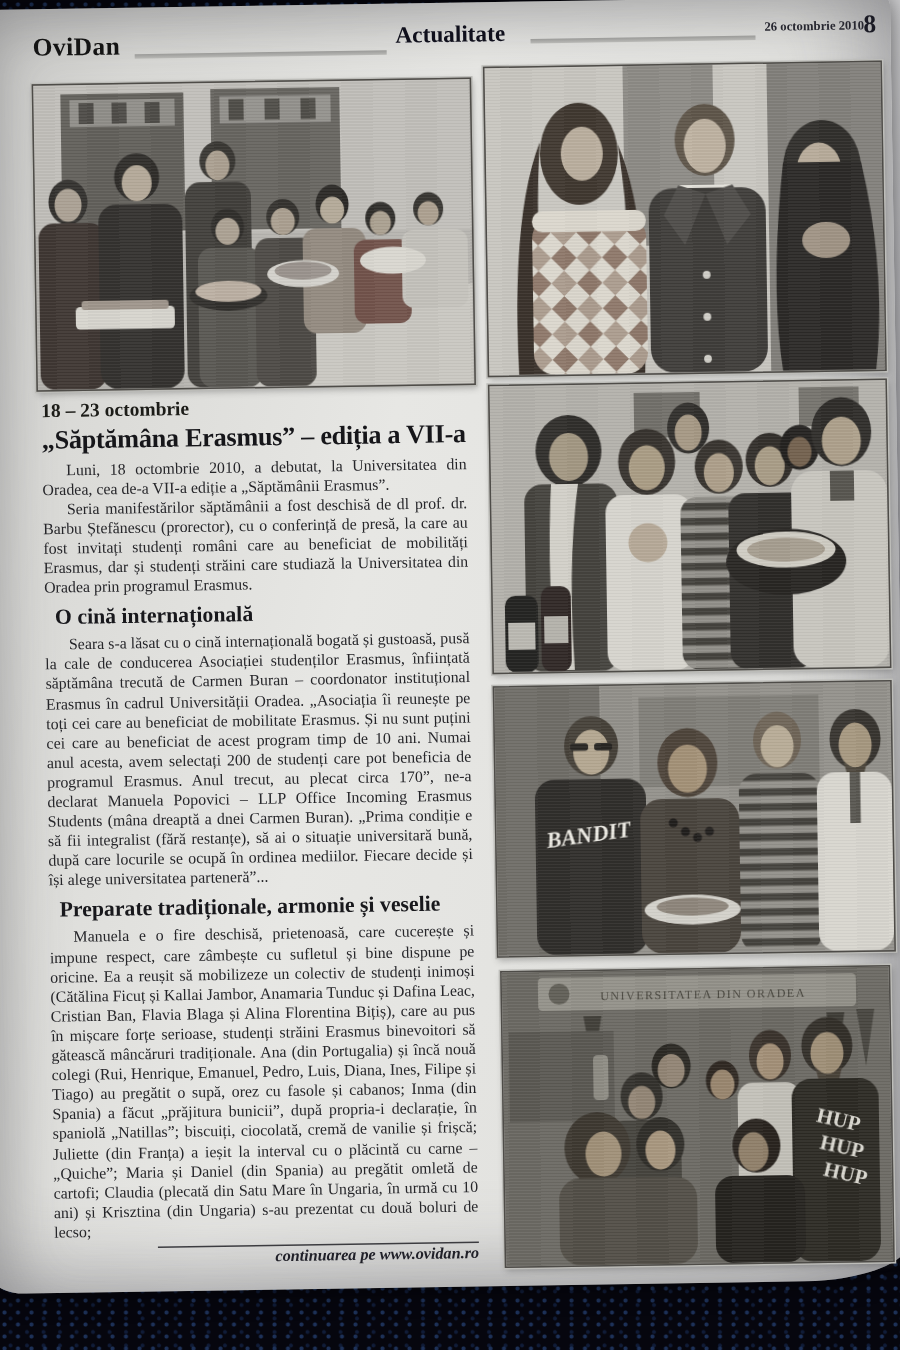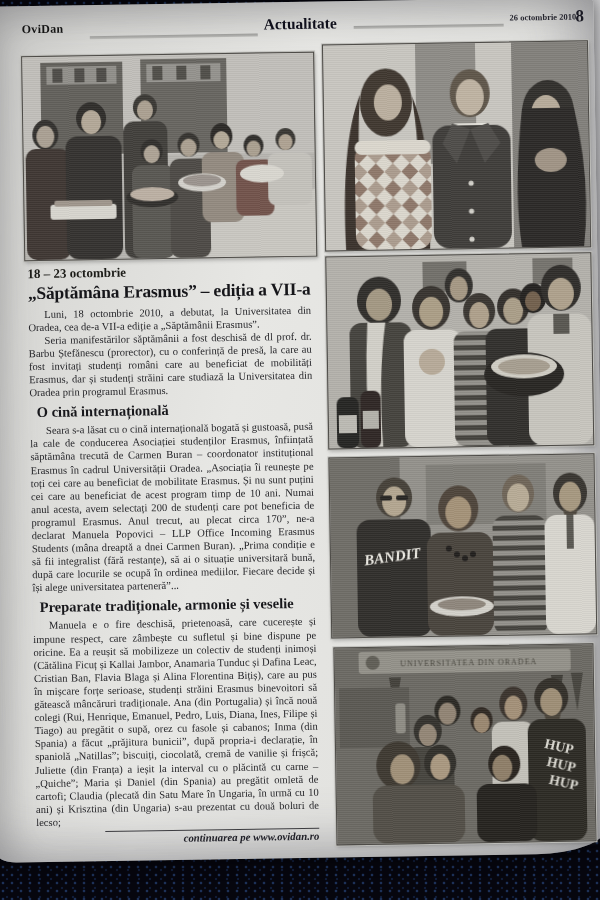--- a/index.html
+++ b/index.html
@@ -15,21 +15,21 @@
     position:absolute;right:0;top:0;width:8px;height:660px;
     background:linear-gradient(to bottom,#d2d2d4 0%,#b9b9bf 60%,rgba(120,120,140,0)); z-index:1;
   }
   .page{
     position:absolute;left:-12px;top:2px;width:612px;height:856px;z-index:2;
     transform:rotate(-0.9deg);transform-origin:50% 50%;
     background:linear-gradient(104deg,#c7c7c5 0%,#d9d9d6 14%,#e7e7e4 42%,#e3e3e0 66%,#d8d8d6 88%,#c2c2c2 100%);
     border-radius:4px 6px 70px 22px / 4px 6px 26px 12px;
     box-shadow:inset 14px 10px 40px rgba(70,70,75,.35), inset -26px -18px 50px rgba(90,90,100,.30), 0 0 18px rgba(0,0,0,.6);
   }
-  .hdr-brand{position:absolute;left:40px;top:16px;font-weight:bold;font-size:12px;color:#141414;letter-spacing:.3px;}
+  .hdr-brand{position:absolute;left:40px;top:16px;font-weight:bold;font-size:17px;color:#141414;letter-spacing:.3px;}
   .hdr-section{position:absolute;left:282px;top:13px;font-weight:bold;font-size:15.5px;color:#10101c;}
   .hdr-rule{position:absolute;height:3px;background:linear-gradient(to bottom,#9a9a98,#b9b9b6);}
   .rule-left{left:108px;top:31px;width:168px;}
   .rule-mid{left:372px;top:25px;width:150px;}
   .hdr-date{position:absolute;left:528px;top:14px;font-weight:bold;font-size:8.5px;color:#272730;}
   .hdr-pagenum{position:absolute;left:594px;top:9px;font-weight:bold;font-size:17px;color:#1a1a24;}
   .photo{position:absolute;border:1px solid #4e4c48;box-shadow:0 0 0 1px #bdbdb9, 1px 2px 4px rgba(60,60,60,.35);overflow:hidden;background:#9a9894;}
   .photo svg{display:block;width:100%;height:100%;filter:blur(.4px) contrast(.96) brightness(1.03);}
   .grain{position:absolute;inset:0;pointer-events:none;
     background:repeating-linear-gradient(0deg,rgba(255,255,255,.05) 0 1px,rgba(0,0,0,.03) 1px 2px);}

